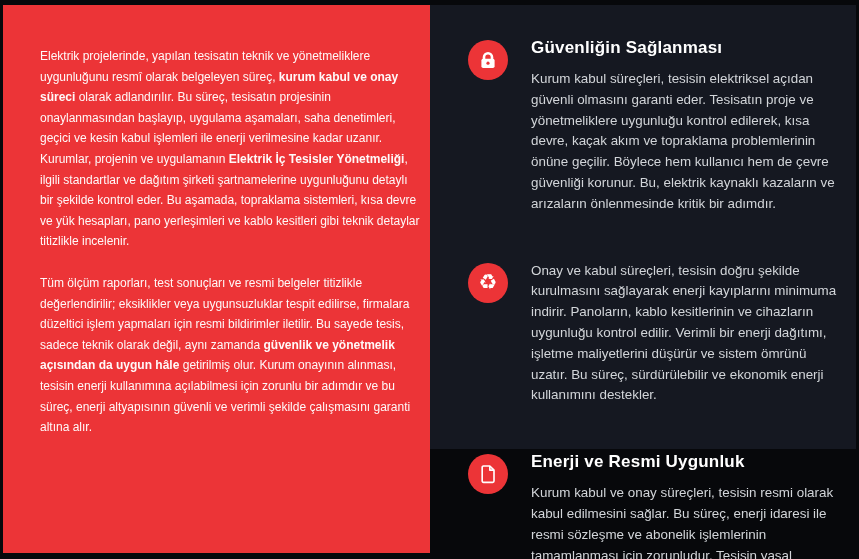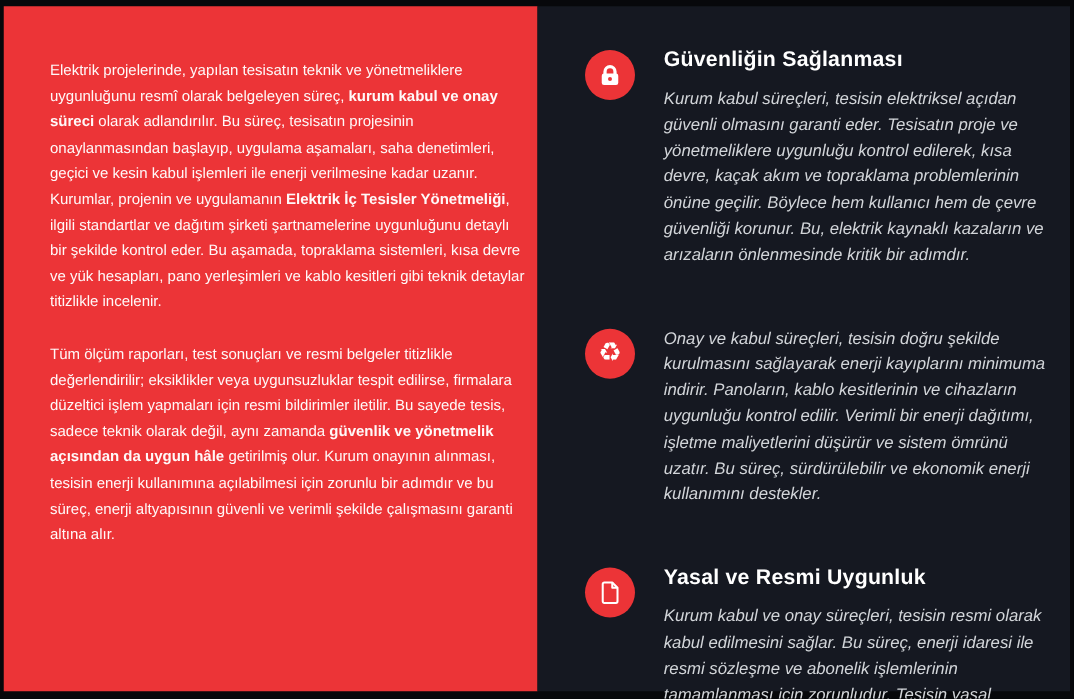--- a/index.html
+++ b/index.html
@@ -17,38 +17,38 @@
     letter-spacing:0.2px;color:#ffffff;max-width:370px;
   }
   .red-panel p{
     margin:0 0 21px 0;font-size:12px;line-height:20.6px;
     color:rgba(255,255,255,0.97);max-width:390px;
   }
   .red-panel p b{font-weight:bold;}
 
   
   .dark-panel{
-    position:absolute;left:430px;top:5px;right:3px;height:548px;
+    position:absolute;left:430px;top:5px;right:3px;height:444px;
     background:var(--dark);box-sizing:border-box;
     padding:33px 14px 20px 38px;
     display:flex;flex-direction:column;gap:46px;
   }
   .feature{display:flex;align-items:flex-start;gap:23px;}
   .icon-circle{
     flex:0 0 auto;width:40px;height:40px;border-radius:50%;
     background:var(--red);display:flex;align-items:center;justify-content:center;
     margin-top:2px;
   }
   .glyph{color:#ffffff;font-family:"DejaVu Sans", sans-serif;font-size:21px;line-height:1;}
   .feature-body{flex:1 1 auto;min-width:0;}
   .feature-body h3{
     margin:0 0 11px 0;font-size:17px;font-weight:bold;color:#ffffff;letter-spacing:0.2px;
   }
   .feature-body p{
-    margin:0;font-size:13.4px;line-height:20.8px;color:#d2d5d9;max-width:336px;font-style:italic;
+    margin:0;font-size:13.4px;line-height:20.8px;color:#d2d5d9;max-width:336px;
   }
 </style>
 </head>
 <body>
 
 <div class="frame">
 
   <section class="red-panel">
     <p><span>Elektrik projelerinde, yapılan tesisatın teknik ve yönetmeliklere uygunluğunu resmî olarak belgeleyen süreç, </span><b>kurum kabul ve onay süreci</b><span> olarak adlandırılır. Bu süreç, tesisatın projesinin onaylanmasından başlayıp, uygulama aşamaları, saha denetimleri, geçici ve kesin kabul işlemleri ile enerji verilmesine kadar uzanır. Kurumlar, projenin ve uygulamanın </span><b>Elektrik İç Tesisler Yönetmeliği</b><span>, ilgili standartlar ve dağıtım şirketi şartnamelerine uygunluğunu detaylı bir şekilde kontrol eder. Bu aşamada, topraklama sistemleri, kısa devre ve yük hesapları, pano yerleşimleri ve kablo kesitleri gibi teknik detaylar titizlikle incelenir.</span></p>
     <p><span>Tüm ölçüm raporları, test sonuçları ve resmi belgeler titizlikle değerlendirilir; eksiklikler veya uygunsuzluklar tespit edilirse, firmalara düzeltici işlem yapmaları için resmi bildirimler iletilir. Bu sayede tesis, sadece teknik olarak değil, aynı zamanda </span><b>güvenlik ve yönetmelik açısından da uygun hâle</b><span> getirilmiş olur. Kurum onayının alınması, tesisin enerji kullanımına açılabilmesi için zorunlu bir adımdır ve bu süreç, enerji altyapısının güvenli ve verimli şekilde çalışmasını garanti altına alır.</span></p>
@@ -81,19 +81,19 @@
     </div>
 
     <div class="feature">
       <div class="icon-circle">
         <svg width="20" height="20" viewBox="0 0 22 22" aria-hidden="true">
           <path d="M6 2.2 h7 l4.6 4.6 v12 a1.4 1.4 0 0 1 -1.4 1.4 H6 a1.4 1.4 0 0 1 -1.4 -1.4 V3.6 a1.4 1.4 0 0 1 1.4 -1.4 Z" fill="none" stroke="#ffffff" stroke-width="1.8" stroke-linejoin="round"></path>
           <path d="M13 2.2 V6.8 h4.6" fill="none" stroke="#ffffff" stroke-width="1.8" stroke-linejoin="round"></path>
         </svg>
       </div>
       <div class="feature-body">
-        <h3>Yasal ve Resmi Uygunluk</h3>
+        <h3>Enerji ve Resmi Uygunluk</h3>
         <p>Kurum kabul ve onay süreçleri, tesisin resmi olarak kabul edilmesini sağlar. Bu süreç, enerji idaresi ile resmi sözleşme ve abonelik işlemlerinin tamamlanması için zorunludur. Tesisin yasal standartlara uygun olması, olası denetimlerde ve sigorta süreçlerinde sorun yaşanmasını önler. Böylece işletme, hem hukuki hem teknik açıdan güvence altına alınmış olur.</p>
       </div>
     </div>
 
   </section>
 </div>
 
 </body></html>

